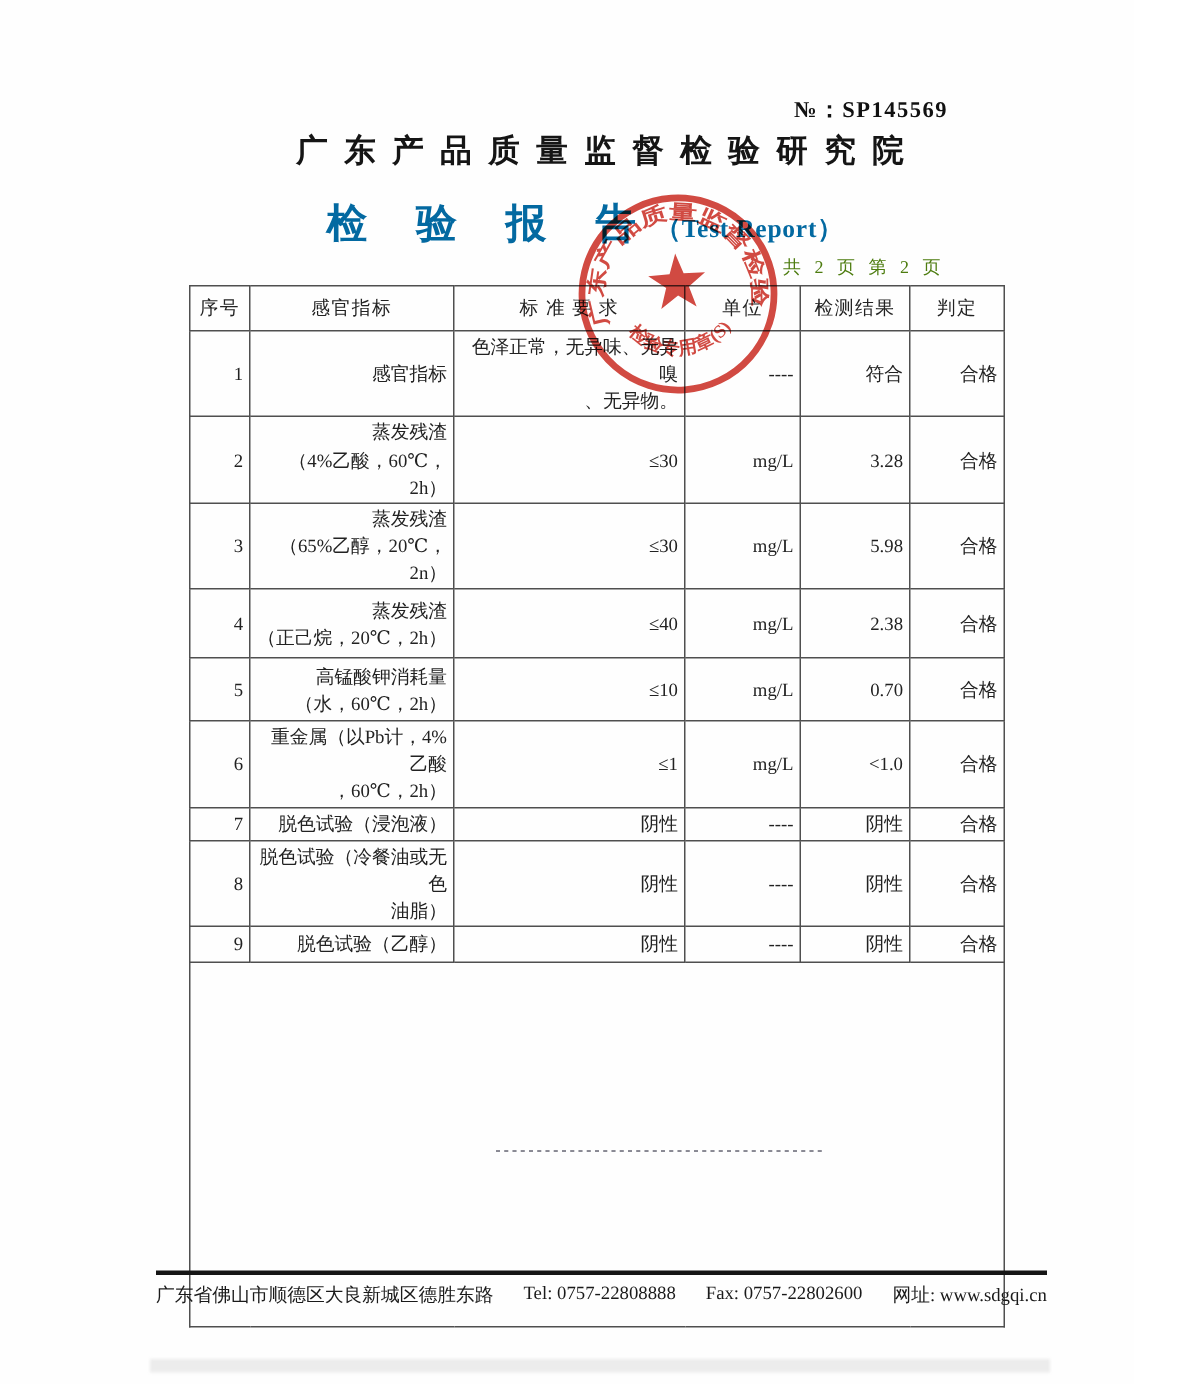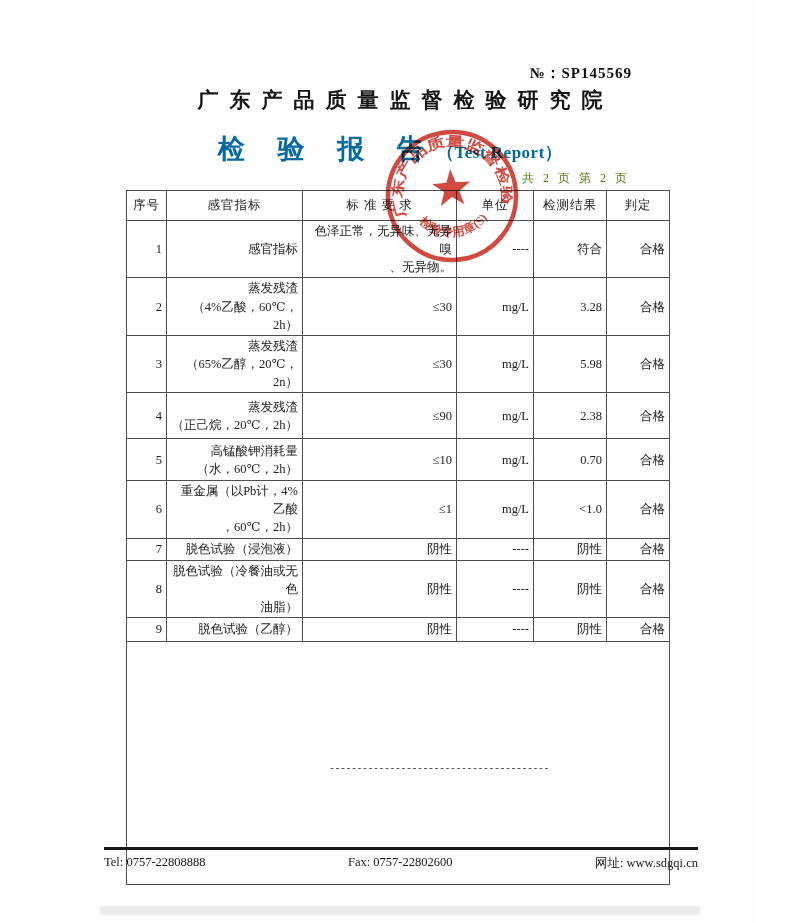--- a/index.html
+++ b/index.html
@@ -177,21 +177,21 @@
         </tr>
         <tr class="r3">
           <td>
             <div>4</div>
           </td>
           <td>
             <div>蒸发残渣</div>
             <div>（正己烷，20℃，2h）</div>
           </td>
           <td>
-            <div>≤90</div>
+            <div>≤40</div>
           </td>
           <td>
             <div>mg/L</div>
           </td>
           <td>
             <div>2.38</div>
           </td>
           <td>
             <div>合格</div>
           </td>
@@ -319,19 +319,20 @@
       <textPath href="#arcTop" startOffset="0" textLength="242" lengthAdjust="spacingAndGlyphs">广东产品质量监督检验研究院</textPath>
     </text>
     <polygon fill="#cc3128" points="70,43 74.7,56.5 89,56.8 77.6,65.5 81.8,79.2 70,71 58.2,79.2 62.4,65.5 51,56.8 65.3,56.5"></polygon>
     <text font-size="12" font-weight="bold" fill="#cc3128" font-family="Liberation Serif, DejaVu Serif, serif">
       <textPath href="#arcBottom" startOffset="2" textLength="78" lengthAdjust="spacingAndGlyphs">检验专用章(S)</textPath>
     </text>
   </svg>
 
   <div class="footer-line"></div>
   <div class="footer">
+    <span>广东省佛山市顺德区大良新城区德胜东路</span>
     <span>Tel: 0757-22808888</span>
     <span>Fax: 0757-22802600</span>
     <span>网址: www.sdgqi.cn</span>
   </div>
 
   <div class="scan-edge"></div>
 </div>
 
 </body></html>

